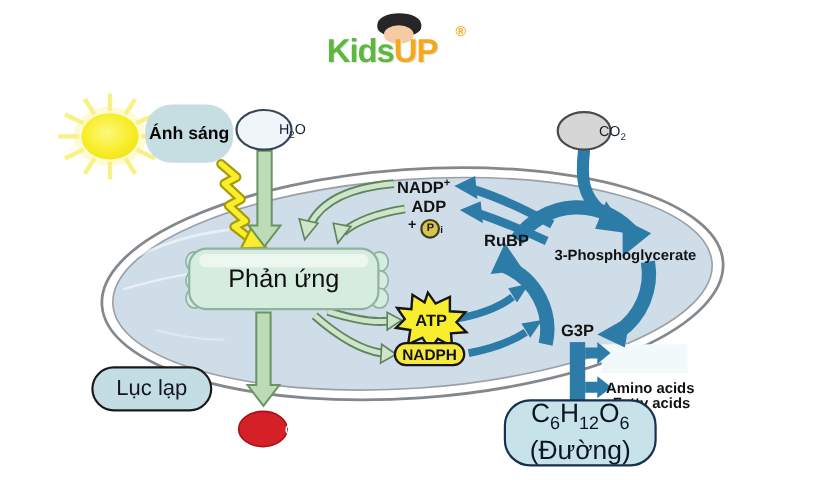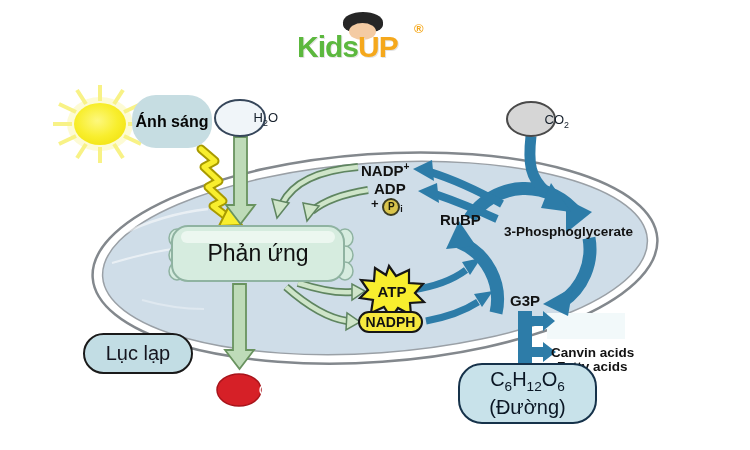--- a/index.html
+++ b/index.html
@@ -5,21 +5,21 @@
   html,body{margin:0;padding:0;background:#fff;font-family:"Liberation Sans","DejaVu Sans",sans-serif;}
   .stage{position:relative;width:750px;height:450px;background:#ffffff;overflow:hidden;}
   .layer{position:absolute;left:0;top:0;}
   .lbl{position:absolute;font-weight:bold;color:#121212;white-space:nowrap;}
   .box{position:absolute;display:flex;align-items:center;justify-content:center;text-align:center;box-sizing:border-box;border-radius:24px;}
   sub{font-size:68%;} sup{font-size:68%;}
   .title{position:absolute;left:463px;top:72px;font-size:20px;color:#1f1f1f;white-space:nowrap;}
   .anhsang{left:132px;top:95px;width:80px;height:53px;background:#c6dde2;font-weight:bold;font-size:16px;line-height:1.2;color:#050505;}
   .phanung{left:172px;top:226px;width:172px;height:55px;font-size:23px;color:#101010;}
   .luclap{left:83px;top:333px;width:110px;height:41px;background:#c2dde4;border:2px solid #1a1a1a;font-size:20px;color:#15151f;}
-  .sugar{left:458px;top:363px;width:139px;height:61px;background:#c8e2ea;border:2px solid #16324a;font-size:20px;line-height:1.25;color:#0a1624;flex-direction:column;z-index:6;}
+  .sugar{left:458px;top:363px;width:139px;height:61px;background:#c8e2ea;border:2px solid #16324a;font-size:24px;line-height:1.25;color:#0a1624;flex-direction:column;z-index:6;}
   .nadphbox{left:358px;top:311px;width:65px;height:22px;background:#f6e93e;border:2px solid #161616;font-weight:bold;font-size:14px;color:#111;z-index:4;}
   .mol{position:absolute;font-weight:normal;color:#16202c;text-align:right;padding-left:14px;}
   .pcircle{display:inline-flex;align-items:center;justify-content:center;width:14px;height:14px;border-radius:50%;background:#d9c44c;border:2px solid #3c3c20;font-size:10px;font-weight:bold;color:#1c1c08;vertical-align:-2px;}
   .logo{position:absolute;left:297px;top:10px;width:140px;height:52px;}
   .logo .hair{position:absolute;left:46px;top:2px;width:40px;height:21px;background:#262626;border-radius:55% 55% 45% 45%;}
   .logo .face{position:absolute;left:52px;top:13px;width:27px;height:17px;background:#f4cba3;border-radius:50%;}
   .logo .word{position:absolute;left:0;top:20px;font-size:30px;font-weight:bold;letter-spacing:-1px;text-shadow:1px 1px 0 #e3e3e3;}
   .logo .kids{color:#5cb83e;} .logo .up{color:#f5a81c;}
   .logo .reg{position:absolute;left:117px;top:11px;font-size:13px;color:#f5a81c;font-weight:bold;}
   .amino{left:551px;top:345px;font-size:13.5px;z-index:5;}
@@ -193,21 +193,21 @@
       </span><sub>i</sub>
   </div>
 
   <div class="lbl" style="left:440px;top:211px;font-size:15px;">RuBP</div>
   <div class="lbl" style="left:504px;top:224px;font-size:13.5px;">3-Phosphoglycerate</div>
   <div class="lbl" style="left:510px;top:292px;font-size:15px;">G3P</div>
 
   <div class="lbl" style="left:373px;top:283px;width:38px;text-align:center;font-size:15px;z-index:4;">ATP</div>
   <div class="box nadphbox">NADPH</div>
 
-  <div class="lbl amino">Canvin acids</div>
+  <div class="lbl amino">Amino acids</div>
   <div class="lbl fatty">Fatty acids</div>
 
   <div class="box sugar">
     <div>
       <span>C</span><sub>6</sub><span>H</span><sub>12</sub><span>O</span><sub>6</sub>
     </div>
     <div>(Đường)</div>
   </div>
 
 </div>

